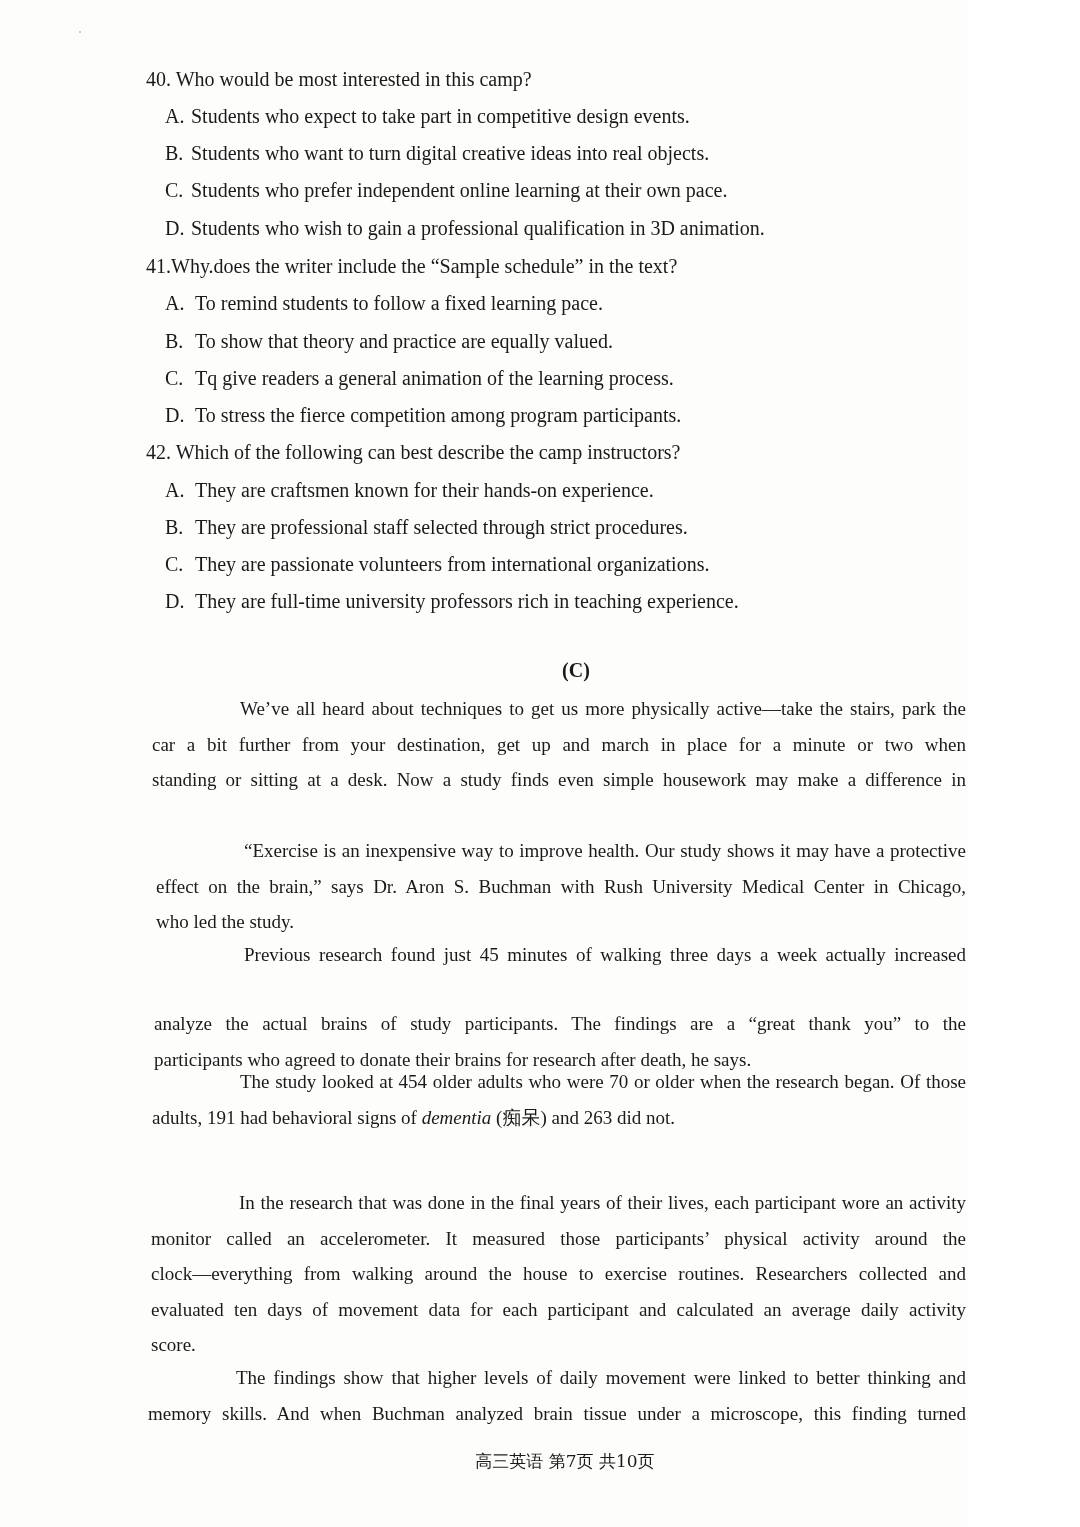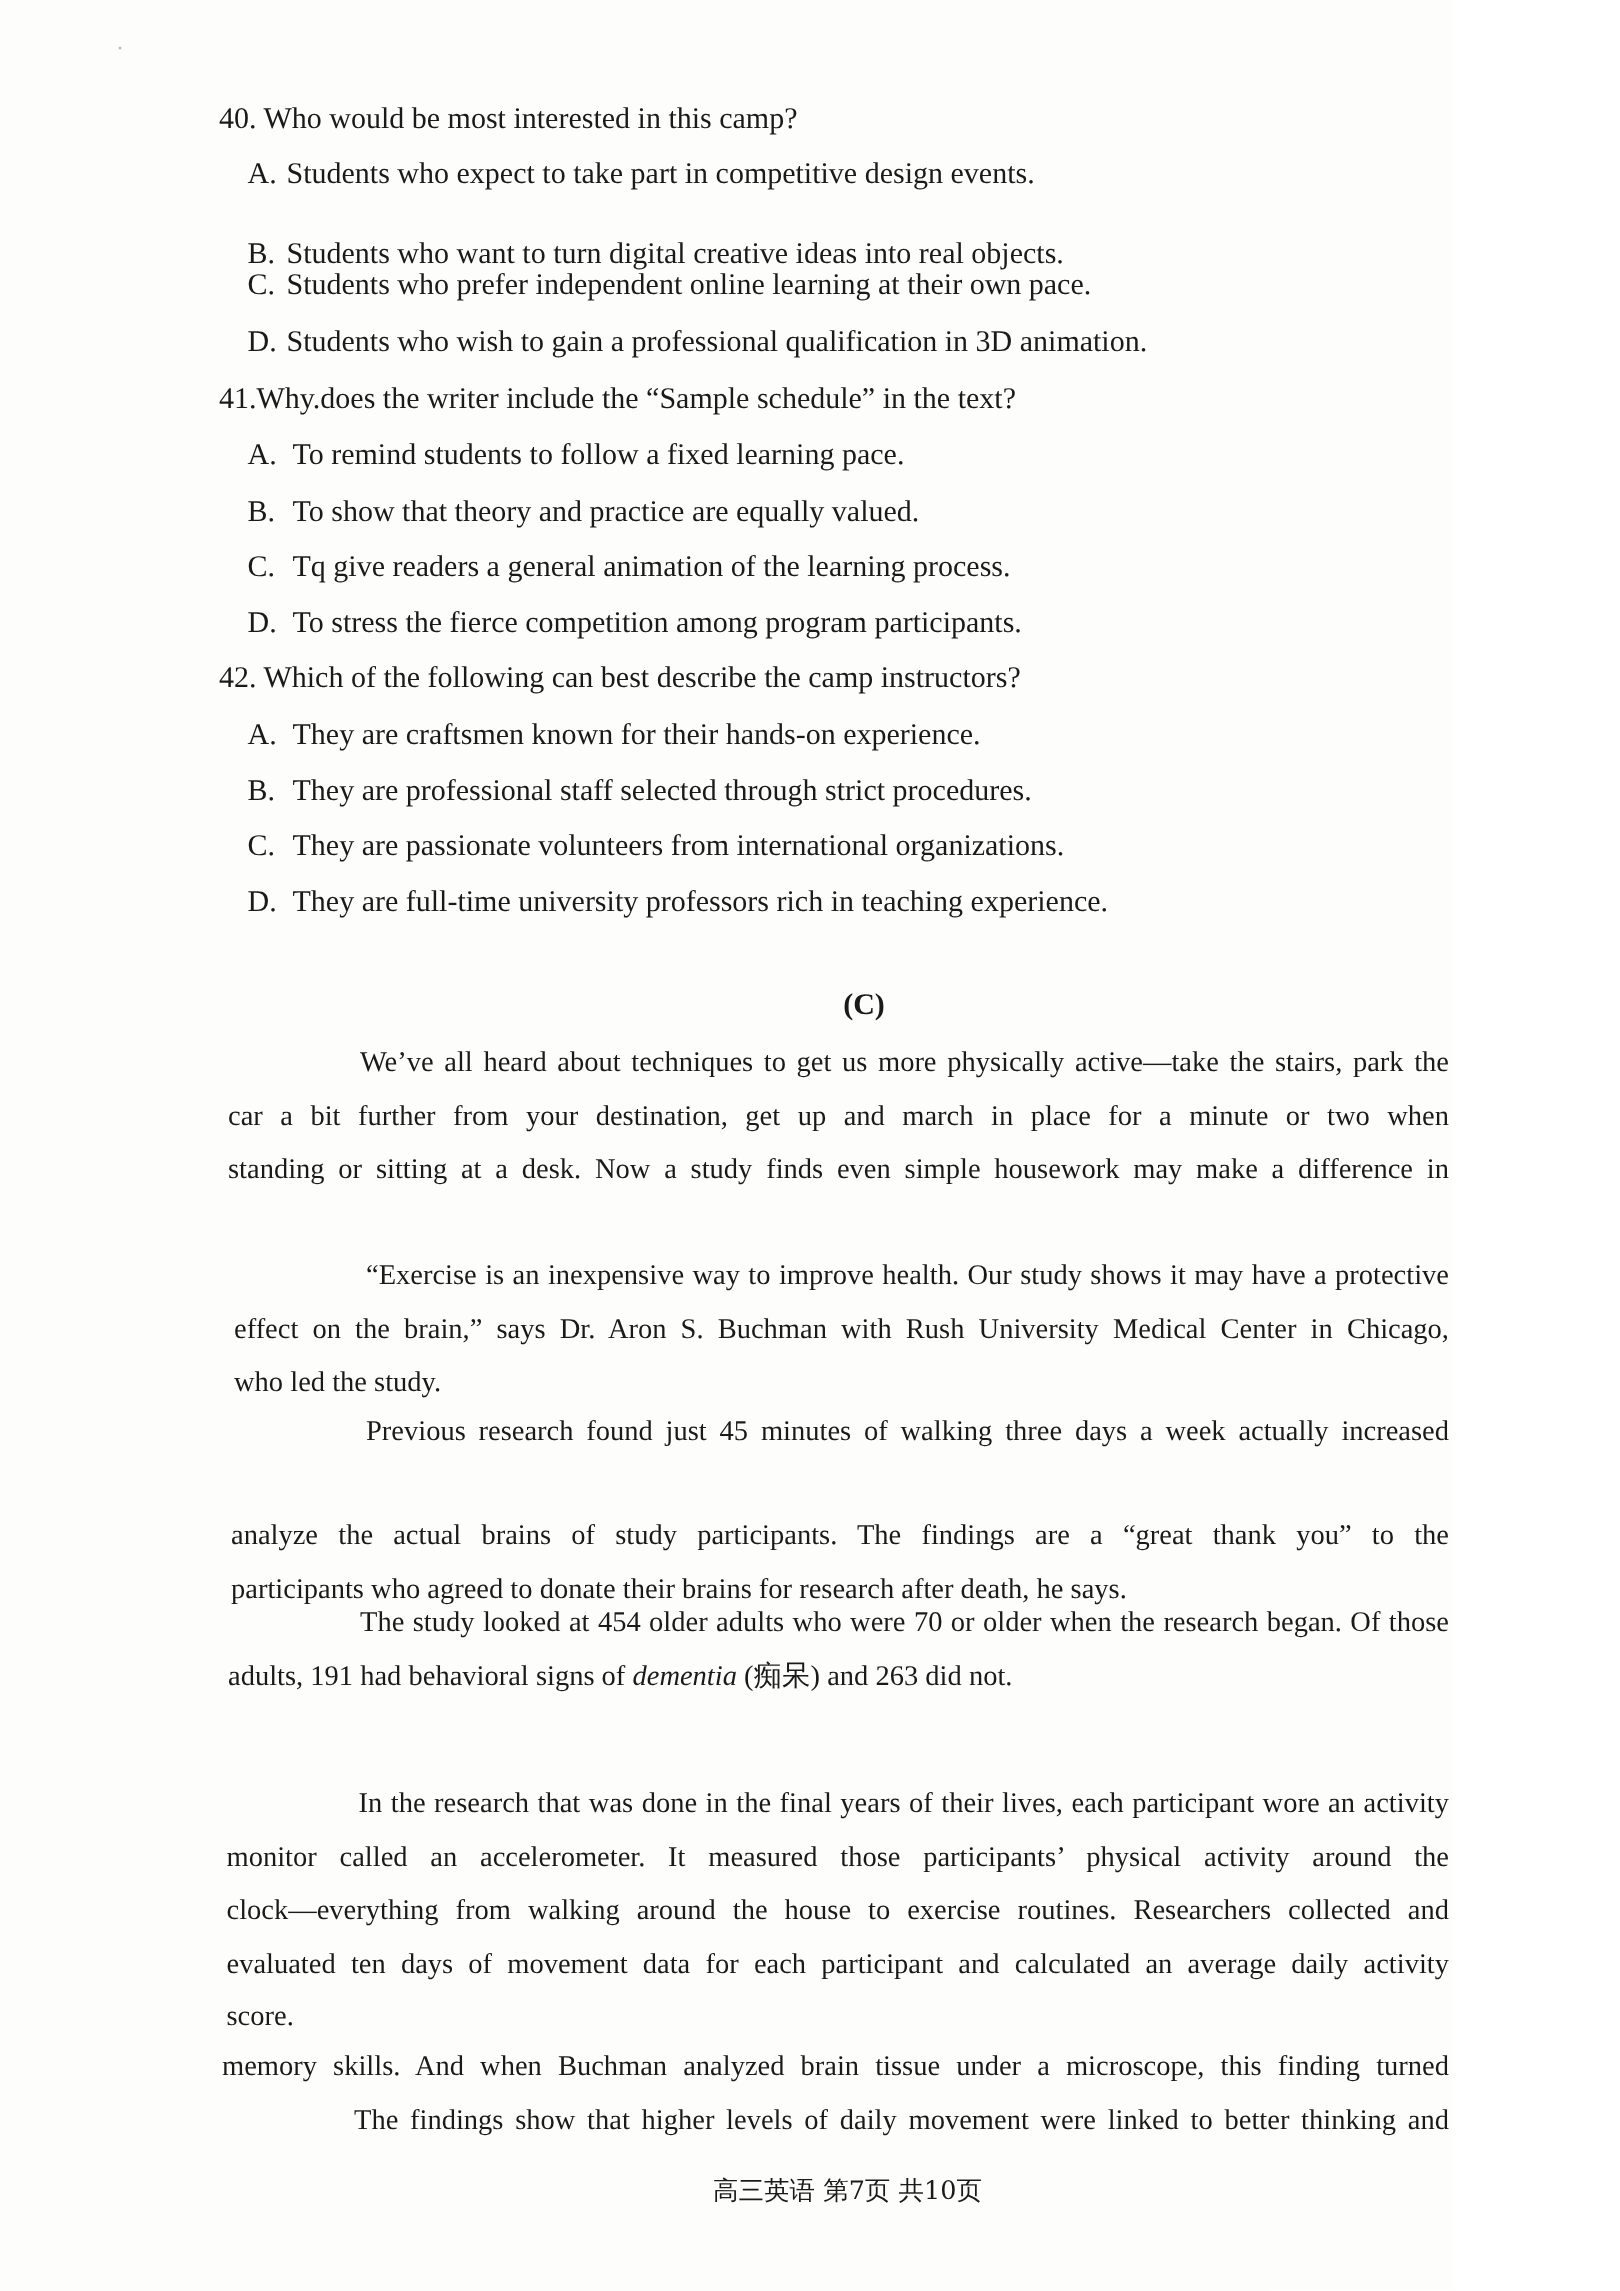--- a/index.html
+++ b/index.html
@@ -103,21 +103,21 @@
 <div class="page">
   <div class="speck"></div>
 
   <div class="q-stem q40" style="top:67px;">
     <span>40.</span>
     <span>Who would be most interested in this camp?</span>
   </div>
   <div class="q-opt q40" style="top:104px;">
     <span class="opt-letter">A.</span><span>Students who expect to take part in competitive design events.</span>
   </div>
-  <div class="q-opt q40" style="top:141px;margin-top:16px;">
+  <div class="q-opt q40" style="top:141px;">
     <span class="opt-letter">B.</span><span>Students who want to turn digital creative ideas into real objects.</span>
   </div>
   <div class="q-opt q40" style="top:178px;">
     <span class="opt-letter">C.</span><span>Students who prefer independent online learning at their own pace.</span>
   </div>
   <div class="q-opt q40" style="top:216px;">
     <span class="opt-letter">D.</span><span>Students who wish to gain a professional qualification in 3D animation.</span>
   </div>
 
   <div class="q-stem q41" style="top:254px;">
@@ -183,18 +183,18 @@
 
   <div class="para" style="top:1185px; left:151px; width:815px;">
     <span class="line first" style="padding-left:44px;">In the research that was done in the final years of their lives, each participant wore an activity</span>
     <span class="line">monitor called an accelerometer. It measured those participants’ physical activity around the</span>
     <span class="line">clock—everything from walking around the house to exercise routines. Researchers collected and</span>
     <span class="line">evaluated ten days of movement data for each participant and calculated an average daily activity</span>
     <span class="line last">score.</span>
   </div>
 
   <div class="para" style="top:1360px; left:148px; width:818px;">
+    <span class="line first" style="padding-left:44px;">The findings show that higher levels of daily movement were linked to better thinking and</span>
     <span class="line">memory skills. And when Buchman analyzed brain tissue under a microscope, this finding turned</span>
-    <span class="line first" style="padding-left:44px;">The findings show that higher levels of daily movement were linked to better thinking and</span>
   </div>
 
   <div class="footer">高三英语 第7页 共10页</div>
 </div>
 
 </body></html>

